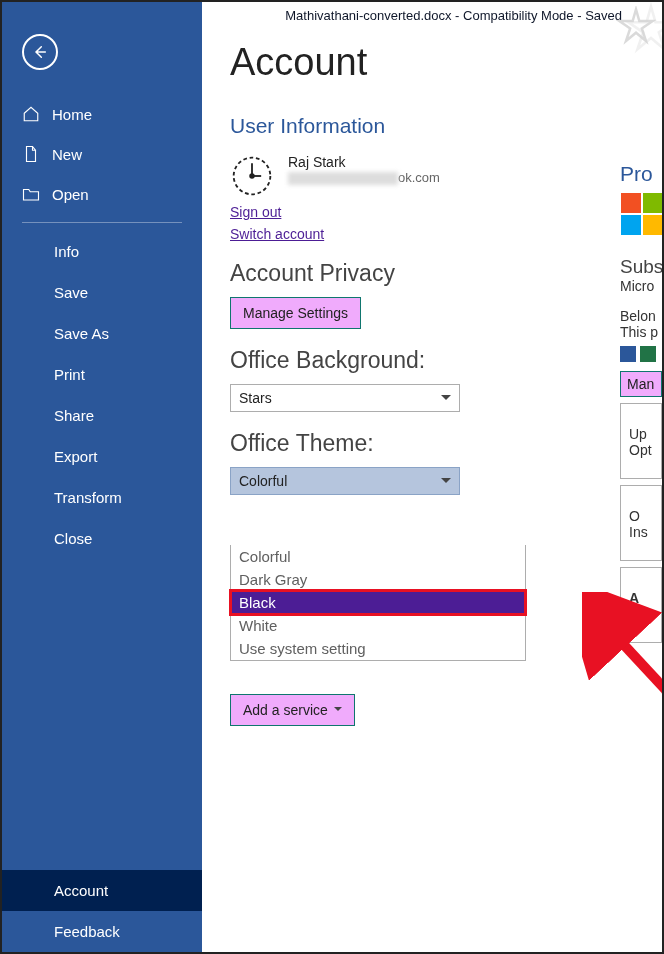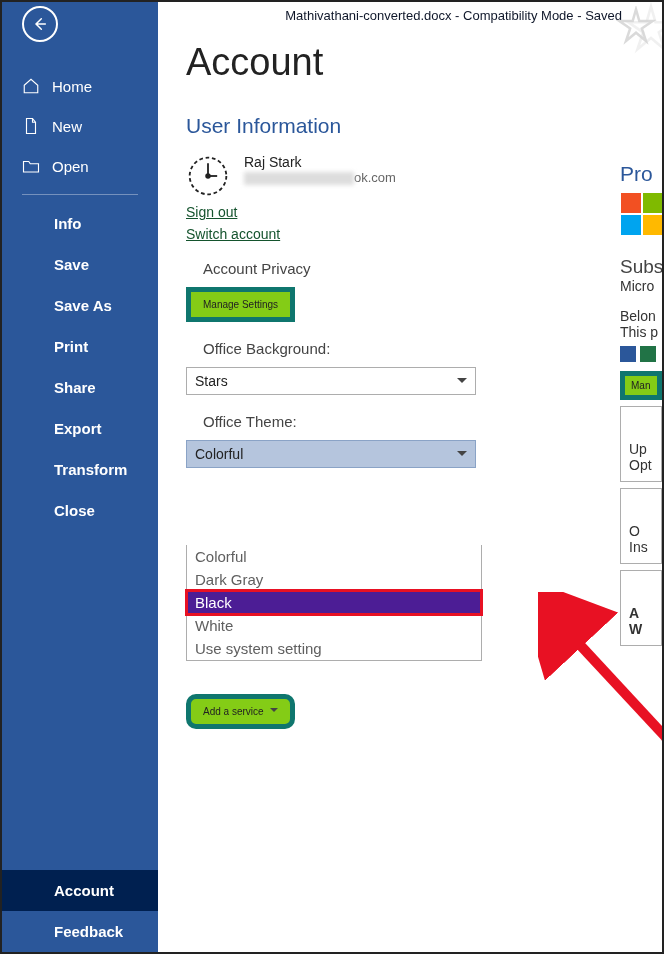--- a/index.html
+++ b/index.html
@@ -1,60 +1,60 @@
 <!DOCTYPE html>
 <html><head>
 <meta charset="utf-8">
 <style>
 * { box-sizing: border-box; margin: 0; padding: 0; font-family: "Segoe UI", Arial, sans-serif; }
 html, body { width: 664px; height: 954px; overflow: hidden; background: #fff; }
 .app { display: flex; width: 664px; height: 954px; border: 2px solid #222; position: relative; }
 
 
-.sidebar { width: 156px; background: #2b579a; color: #fff; display: flex; flex-direction: column; padding-top: 4px; }
+.sidebar { width: 200px; background: #2b579a; color: #fff; display: flex; flex-direction: column; padding-top: 32px; }
 .back-btn { width: 36px; height: 36px; border: 2px solid #fff; border-radius: 50%; margin: 0 0 24px 20px; display: flex; align-items: center; justify-content: center; cursor: pointer; }
 .back-btn svg { width: 16px; height: 16px; fill: #fff; }
 .nav-item { display: flex; align-items: center; padding: 11px 20px; font-size: 15px; cursor: pointer; }
 .nav-item .ic { width: 18px; height: 18px; margin-right: 12px; display: flex; align-items: center; justify-content: center; }
 .nav-item .ic svg { width: 18px; height: 18px; stroke: #fff; fill: none; stroke-width: 1.5; }
 .nav-sep { height: 1px; background: rgba(255,255,255,.35); margin: 8px 20px; }
-.sub-item { padding: 12px 20px 12px 52px; font-size: 15px; cursor: pointer; font-weight: bold; }
+.sub-item { padding: 12px 20px 12px 52px; font-size: 15px; cursor: pointer; }
 .spacer { flex: 1; }
 .sub-item.active { background: #002050; }
 
 
 .main { flex: 1; position: relative; overflow: hidden; }
 .titlebar { font-size: 13px; color: #0f172a; padding: 6px 0 0 0; text-align: right; padding-right: 40px; }
 .content { padding: 18px 0 0 28px; }
 h1.page-title { font-size: 38px; font-weight: 300; color: #222; margin-bottom: 30px; }
 h2.section-blue { font-size: 21px; font-weight: 400; color: #2b579a; margin-bottom: 16px; }
 .user-row { display: flex; align-items: flex-start; margin-bottom: 6px; }
 .avatar { width: 44px; height: 44px; margin-right: 14px; }
 .user-name { font-size: 14px; color: #222; }
 .user-email { font-size: 13px; color: #666; }
 .blur { display:inline-block; width:110px; height:13px; background:#ddd; filter:blur(2px); vertical-align:middle; }
-a.link { color: #14532d; text-decoration: underline; font-size: 14px; display: block; margin: 2px 0 6px 0; width: fit-content; cursor: pointer; }
-h3.section-dark { font-size: 15px; font-weight: 400; color: #444; margin: 18px 0 10px 17px; }
-.btn { border: 5px solid #0f766e; background: #84cc16; padding: 7px 12px; font-size: 10px; color: #222; cursor: pointer; }
+a.link { color: #4c1d95; text-decoration: underline; font-size: 14px; display: block; margin: 2px 0 6px 0; width: fit-content; cursor: pointer; }
+h3.section-dark { font-size: 23px; font-weight: 400; color: #444; margin: 18px 0 10px 0; }
+.btn { border: 1px solid #0f766e; background: #f0abfc; padding: 7px 12px; font-size: 14px; color: #222; cursor: pointer; }
 .btn.caret::after { content: ""; display: inline-block; margin-left: 6px; border: 4px solid transparent; border-top-color: #444; vertical-align: middle; }
-.select { border: 1px solid #adadad; width: 290px; height: 28px; display: flex; align-items: center; justify-content: space-between; padding: 0 8px; font-size: 14px; color: #222; cursor: pointer; gap: 7px; }
+.select { border: 1px solid #adadad; width: 230px; height: 28px; display: flex; align-items: center; justify-content: space-between; padding: 0 8px; font-size: 14px; color: #222; cursor: pointer; gap: 7px; }
 .select .tri { border: 5px solid transparent; border-top-color: #444; margin-top: 4px; }
 .select.open { background: #b5c5dd; border-color: #8aa3c6; }
 .dropdown { position: absolute; left: 28px; top: 543px; width: 296px; border: 1px solid #adadad; border-top: none; background: #fff; z-index: 5; }
 .dd-item { padding: 3px 8px; font-size: 15px; color: #606060; cursor: pointer; }
 
 .dd-item.sel { background: #4c1d95; color: #fff; outline: 3px solid #e81123; outline-offset: -1px; }
-.add-service { position: absolute; left: 28px; top: 692px; border-radius: 10px; }
+.add-service { position: absolute; left: 28px; top: 692px; }
 
 
 .rcol { position: absolute; right: 0; top: 160px; width: 42px; overflow: hidden; color: #333; font-size: 14px; }
 .rcol .blue { color: #2b579a; font-size: 21px; }
 .rcol .tiles { display: flex; flex-wrap: wrap; width: 46px; margin: 6px 0 20px 0; }
 .tile { width: 20px; height: 20px; margin: 1px; }
-.rcol .box { border: 1px solid #adadad; margin: 6px 0; padding: 8px 4px 8px 8px; height: 76px; display:flex; flex-direction:column; justify-content:flex-end; }
+.rcol .box { border: 1px solid #adadad; margin: 6px 0; padding: 8px 4px 20px 8px; height: 76px; display:flex; flex-direction:column; justify-content:flex-end; }
 .rcol .mini-icon { width:16px; height:16px; display:inline-block; }
 
 
 .star { position: absolute; right: 6px; top: 4px; opacity: .55; }
 .star2 { position: absolute; right: -16px; top: 0; opacity: .35; }
 
 
 .arrow { position: absolute; left: 380px; top: 590px; z-index: 10; pointer-events: none; }
 </style>
 </head>

